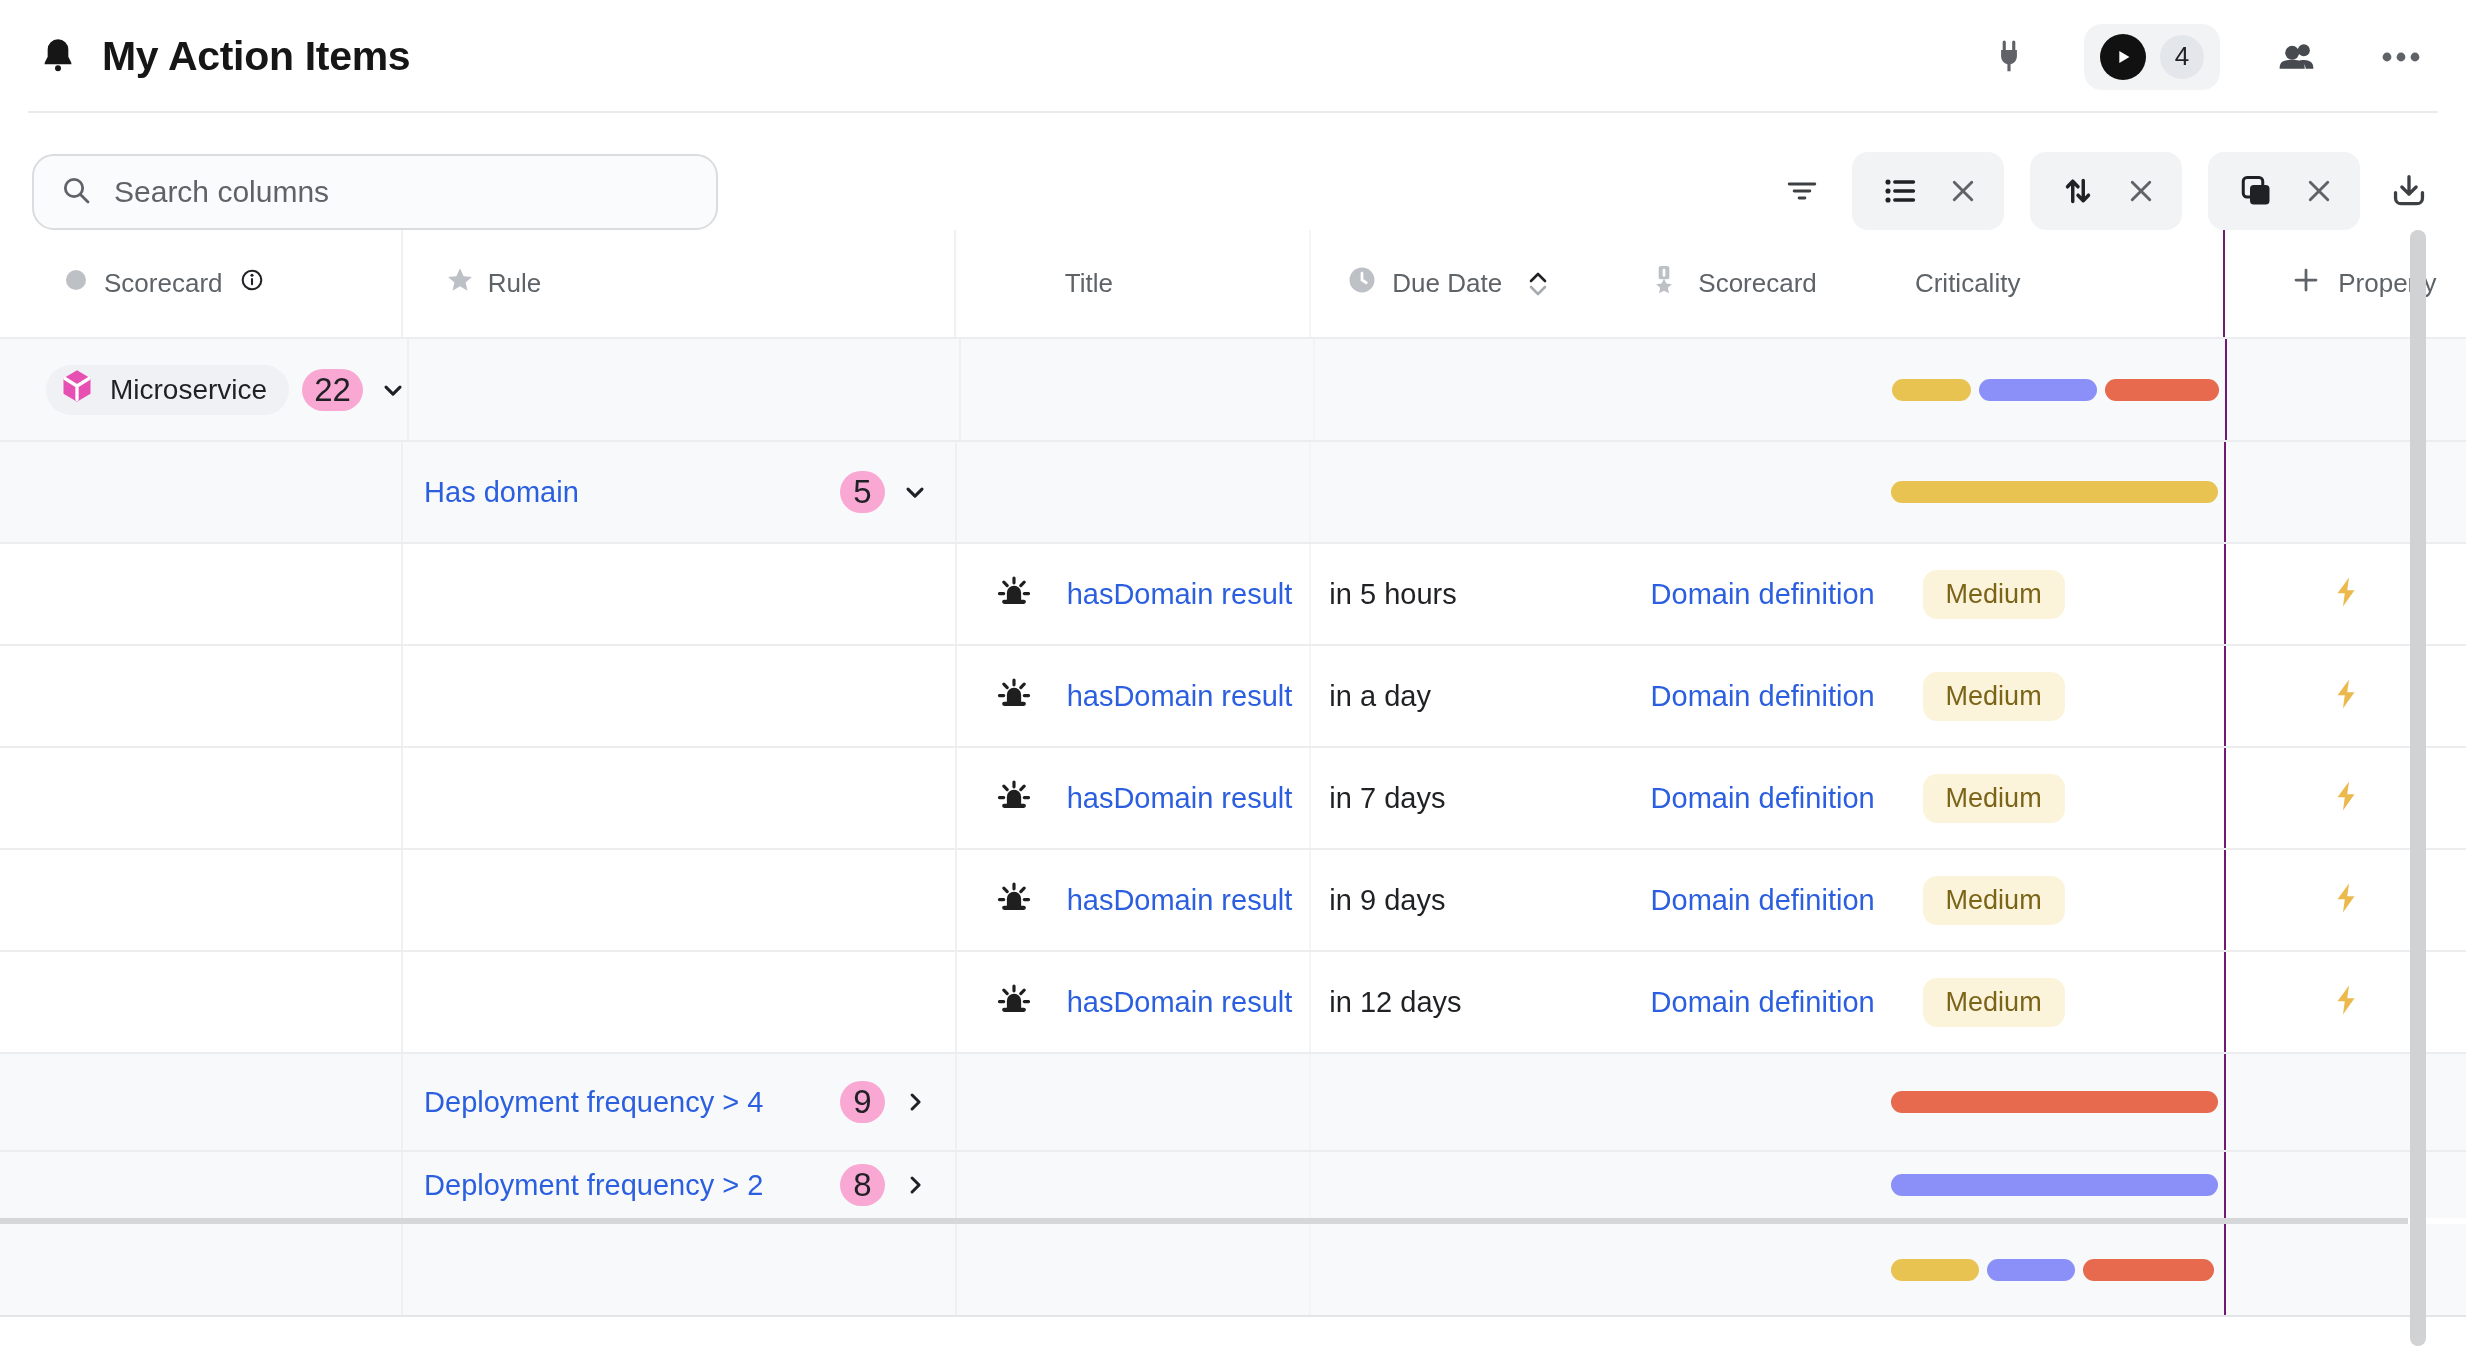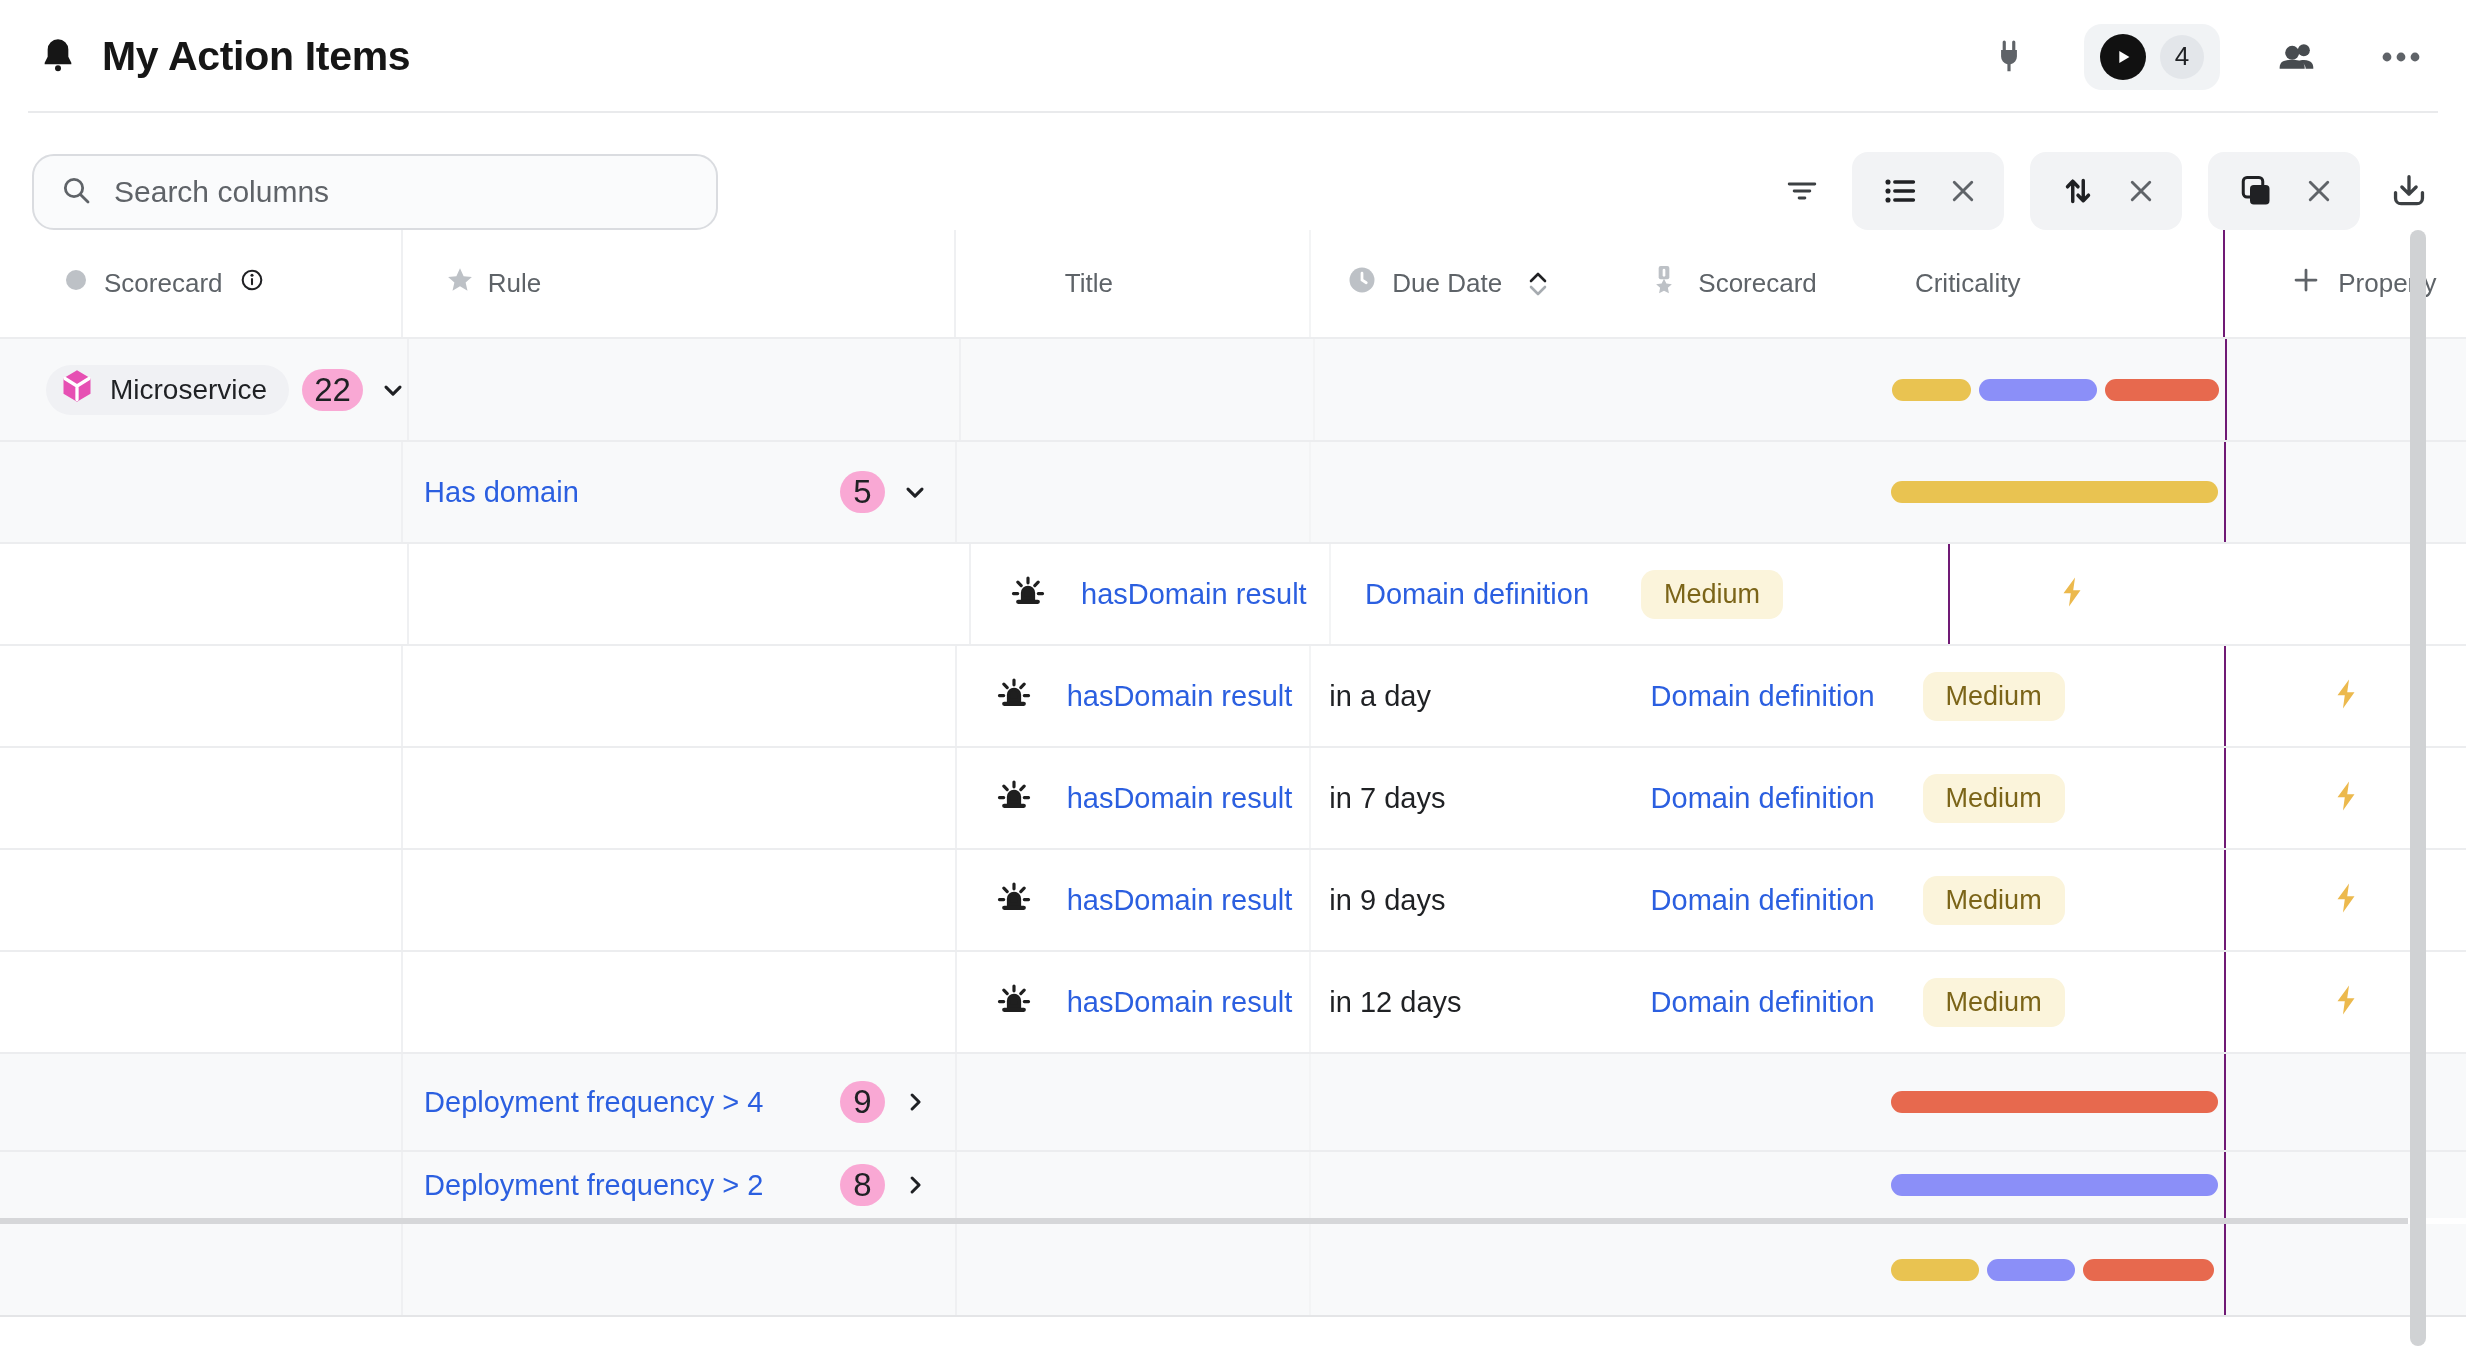--- a/index.html
+++ b/index.html
@@ -302,20 +302,23 @@
       <div class="cell c1"></div>
         <div class="cell c2"></div>
       <div class="cell c3">
         <span><svg width="38" height="38" viewBox="0 0 24 24" fill="none" stroke="#1f1f1f" stroke-width="2" stroke-linecap="round">
               <path d="M8.5 16v-3.5a3.5 3.5 0 0 1 7 0V16z" fill="#1f1f1f"></path>
               <path d="M5.8 18.2h12.4" stroke-width="2.6"></path>
               <path d="M12 3.2v3M5.6 5.8l2.1 2.1M18.4 5.8l-2.1 2.1M2.8 13h2.7M18.5 13h2.7"></path>
             </svg></span>
         <a class="link">hasDomain result</a>
       </div>
+      <div class="cell c4">
+          <span class="plain">in 5 hours</span>
+        </div>
       <div class="cell c5">
           <a class="link">Domain definition</a>
         </div>
       <div class="cell c6">
           <span class="crit-badge">Medium</span>
         </div>
       <div class="cell c7">
           <span><svg width="30" height="34" viewBox="0 0 24 28">
               <path fill="#ECB94D" d="M14.5 2 5 15h6l-1.5 11L19 12.5h-6z"></path>
             </svg></span>

